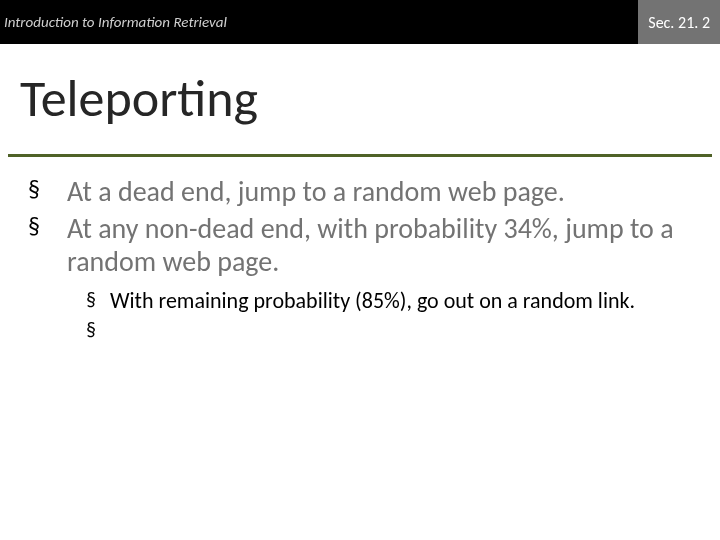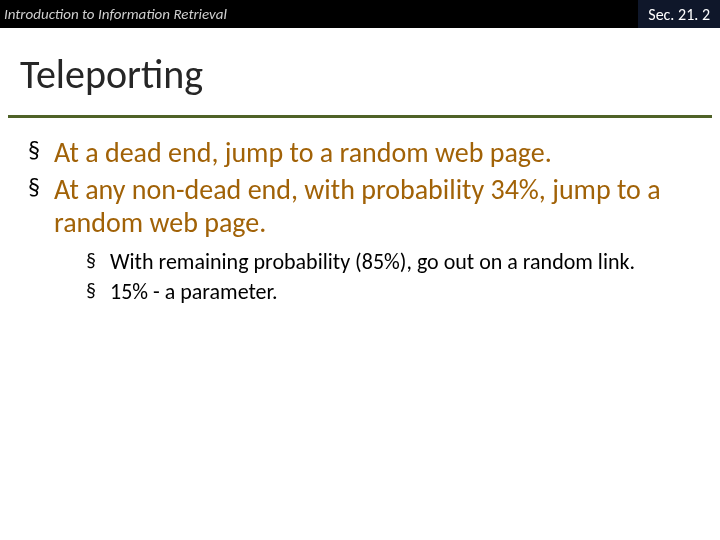--- a/index.html
+++ b/index.html
@@ -5,46 +5,46 @@
     * { margin: 0; padding: 0; box-sizing: border-box; }
     body {
       width: 720px;
       height: 540px;
       background: #ffffff;
       font-family: Calibri, Arial, sans-serif;
       position: relative;
     }
     .header {
       width: 100%;
-      height: 28px;
+      height: 44px;
       background: #000000;
       display: flex;
       justify-content: space-between;
       align-items: center;
       padding: 0 10px 0 4px;
     }
     .header-left {
       color: #cfcfcf;
       font-size: 15px;
       font-style: italic;
     }
     .header-right {
       color: #ffffff;
       font-size: 16px;
-      background: #0f172a;
+      background: #737373;
       height: 100%;
       display: flex;
       align-items: center;
       padding: 0 10px;
       margin-right: -10px;
     }
     .title {
-      font-size: 40px;
+      font-size: 52px;
       color: #262626;
-      padding: 22px 0 16px 20px;
+      padding: 22px 0 24px 20px;
       font-weight: 400;
     }
     .underline {
       height: 3px;
       background: #4f6228;
       margin: 0 8px 0 8px;
     }
     .content {
       padding: 18px 24px 0 28px;
     }
@@ -54,23 +54,24 @@
       margin-bottom: 4px;
     }
     .l1 .bullet {
       color: #000000;
       font-size: 24px;
       width: 26px;
       flex-shrink: 0;
       line-height: 1.15;
     }
     .l1 .text {
-      color: #a16207;
+      color: #737373;
       font-size: 28px;
       line-height: 1.18;
+      margin-left: 13px;
     }
     .sub {
       padding-left: 58px;
       padding-top: 6px;
     }
     .l2 {
       display: flex;
       align-items: flex-start;
       margin-bottom: 4px;
     }
@@ -107,16 +108,15 @@
     <span class="bullet">§</span>
     <span class="text">At any non-dead end, with probability 34%, jump to a random web page.</span>
   </div>
   <div class="sub">
     <div class="l2">
       <span class="bullet">§</span>
       <span class="text">With remaining probability (85%), go out on a random link.</span>
     </div>
     <div class="l2">
       <span class="bullet">§</span>
-      <span class="text">15% - a parameter.</span>
     </div>
   </div>
 </div>
 
 </body></html>

